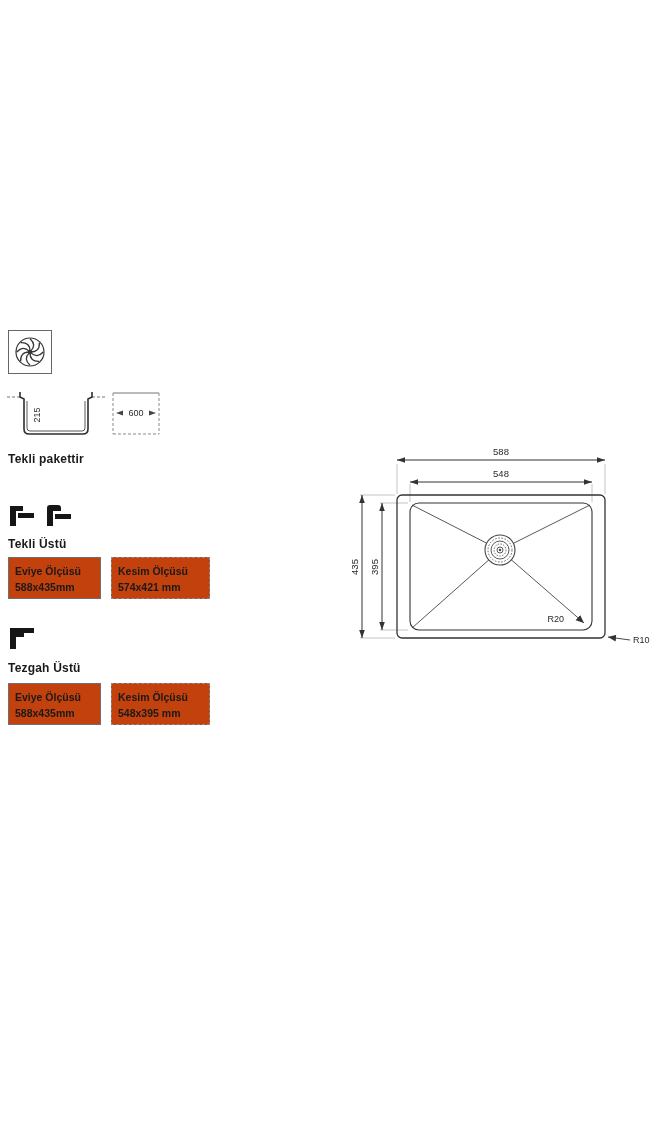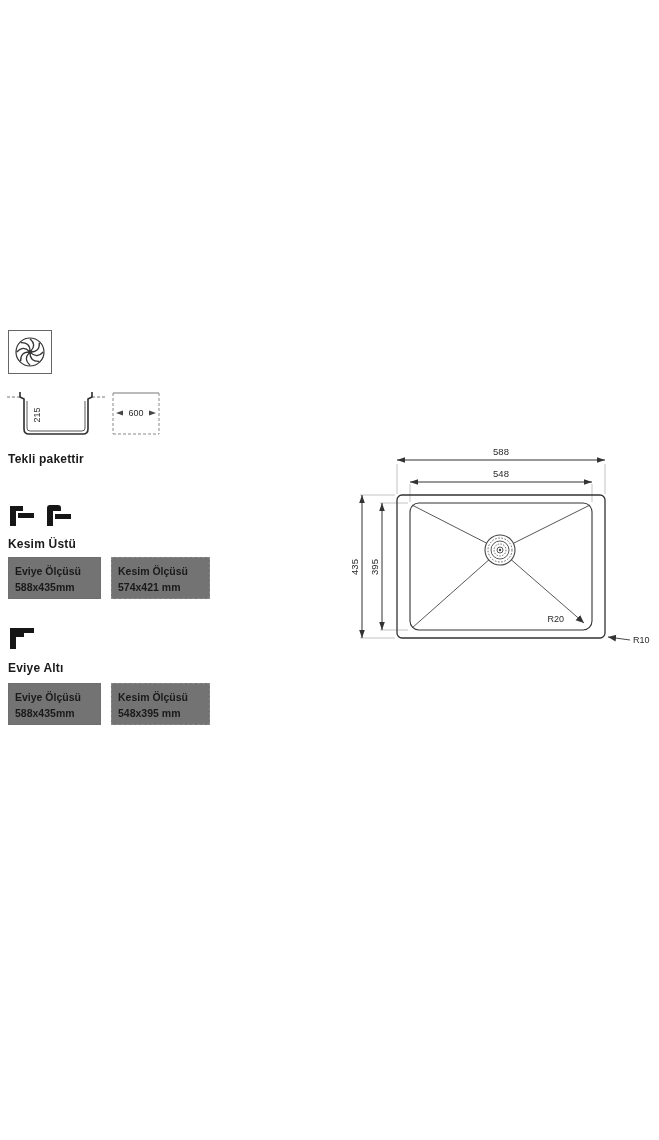--- a/index.html
+++ b/index.html
@@ -20,21 +20,21 @@
     letter-spacing: 0.2px;
     text-align: right;
   }
   .spec-box {
     box-sizing: border-box;
     padding: 5px 4px 4px 6px;
     font-size: 10.5px;
     font-weight: bold;
     color: #1a1a1a;
     line-height: 1.55;
-    background: #737373;
+    background: #c2410c;
   }
   .solid-box { border: 1px solid #6f6f6f; }
   .dashed-box { border: 1px dashed #8a8a8a; }
   svg text {
     font-family: "Liberation Sans", sans-serif;
     fill: #2a2a2a;
   }
 </style>
 </head>
 <body>
@@ -80,40 +80,40 @@
     <svg width="27" height="23" viewBox="0 0 27 23">
       <path d="M2,2 H15 V7 H8 V22 H2 Z" fill="#161616"></path>
       <path d="M10,9 H26 V14 H10 Z" fill="#161616"></path>
     </svg>
     <svg width="27" height="23" viewBox="0 0 27 23">
       <path d="M2,4 Q2,1 5,1 H13 Q16,1 16,4 V7 H8 V22 H2 Z" fill="#161616"></path>
       <path d="M10,10 H26 V15 H10 Z" fill="#161616"></path>
     </svg>
   </div>
 
-  <div class="abs label-title" style="left:8px; top:537px;">Kesim Üstü</div>
+  <div class="abs label-title" style="left:8px; top:537px;">Tekli Üstü</div>
 
   <div class="abs spec-box solid-box" style="left:8px; top:557px; width:93px; height:42px;">
     <div>Eviye Ölçüsü</div>
     <div>588x435mm</div>
   </div>
   <div class="abs spec-box dashed-box" style="left:111px; top:557px; width:99px; height:42px;">
     <div>Kesim Ölçüsü</div>
     <div>574x421 mm</div>
   </div>
 
   <div class="abs" style="left:8px; top:627px;">
     <svg width="27" height="23" viewBox="0 0 27 23">
       <path d="M2,1 H26 V6 H2 Z" fill="#161616"></path>
       <path d="M2,6 H8 V22 H2 Z" fill="#161616"></path>
       <path d="M2,6 H16 V10 H2 Z" fill="#161616"></path>
     </svg>
   </div>
 
-  <div class="abs label-title" style="left:8px; top:661px;">Eviye Altı</div>
+  <div class="abs label-title" style="left:8px; top:661px;">Tezgah Üstü</div>
 
   <div class="abs spec-box solid-box" style="left:8px; top:683px; width:93px; height:42px;">
     <div>Eviye Ölçüsü</div>
     <div>588x435mm</div>
   </div>
   <div class="abs spec-box dashed-box" style="left:111px; top:683px; width:99px; height:42px;">
     <div>Kesim Ölçüsü</div>
     <div>548x395 mm</div>
   </div>
 

